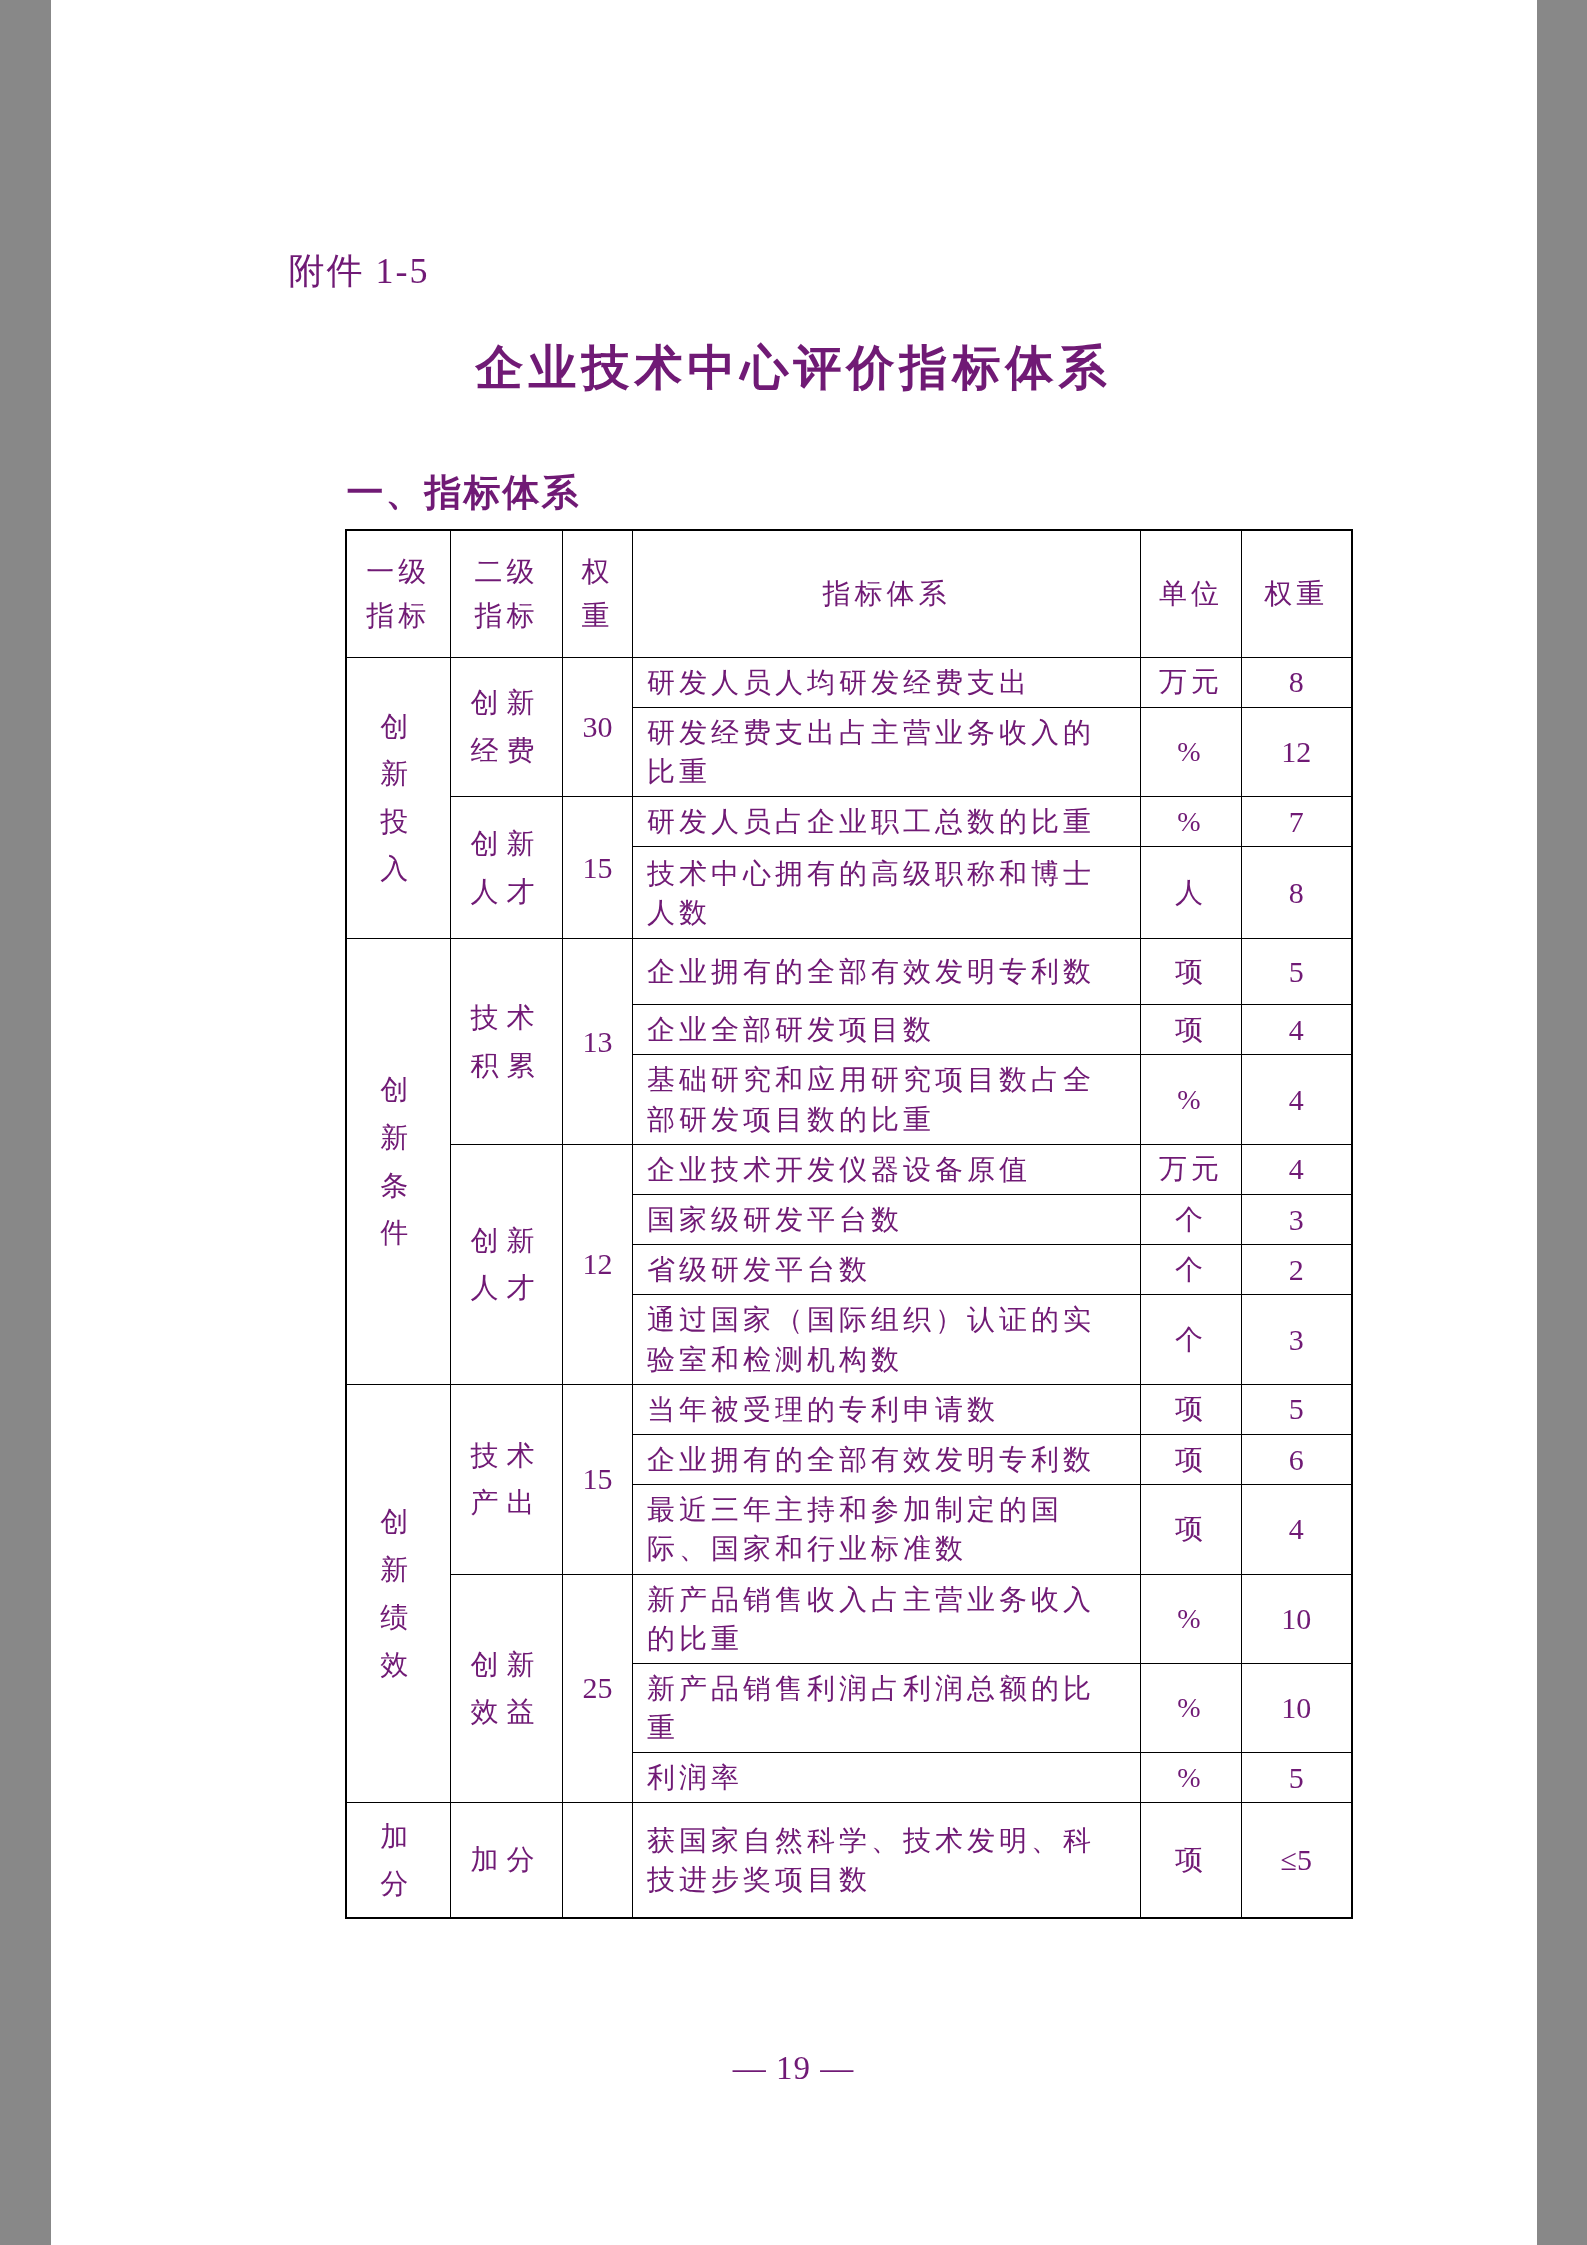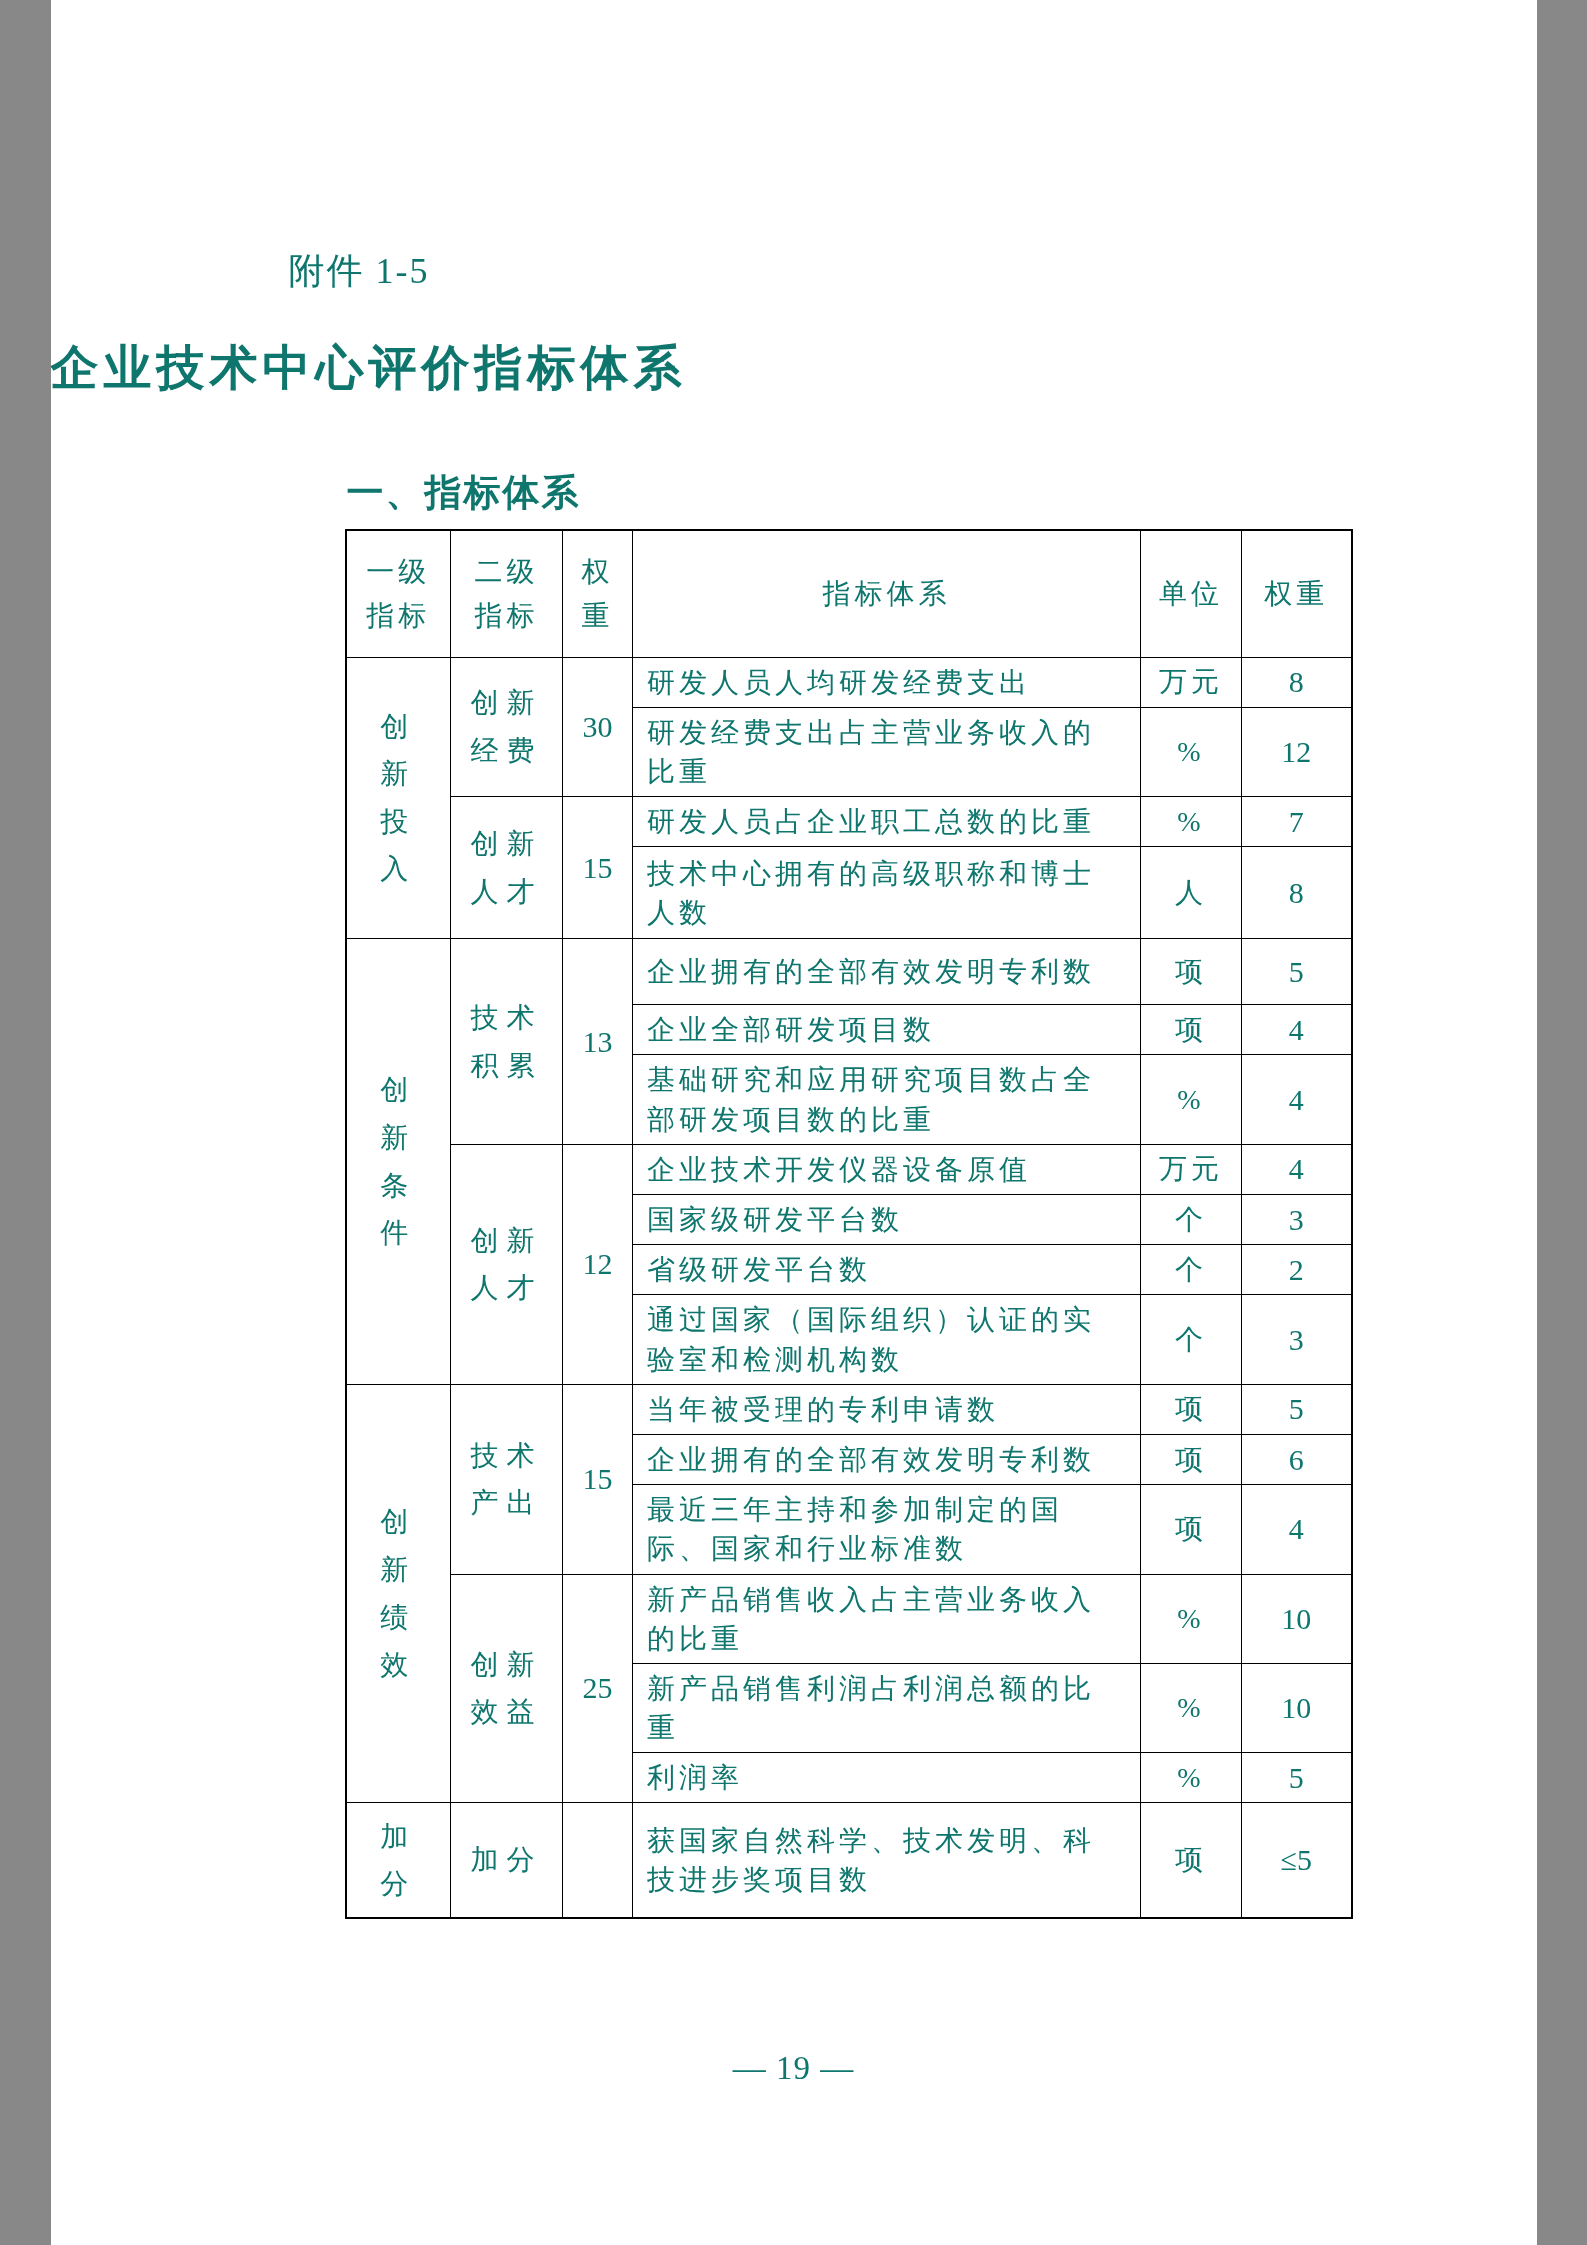--- a/index.html
+++ b/index.html
@@ -1,32 +1,33 @@
 <!DOCTYPE html>
 <html><head>
 <meta charset="utf-8">
 <style>
   html,body{margin:0;padding:0;background:#888;}
   .page{
     position:relative;
     width:1458px;height:2245px;
     margin:0 auto;
     background:#ffffff;
-    color:#0f766e;
+    color:#701a75;
     font-family:"Liberation Serif","DejaVu Serif",serif;
     overflow:hidden;
     padding-left:28px;
   }
   .attachment{
     position:absolute;left:238px;top:250px;
     font-size:36px;line-height:1.2;
     letter-spacing:2px;
   }
   .doc-title{
     position:absolute;left:0;top:336px;width:100%;
+    text-align:center;
     font-family:"Liberation Sans","DejaVu Sans",sans-serif;
     font-weight:bold;
     font-size:48px;letter-spacing:5px;
   }
   .section-heading{
     position:absolute;left:296px;top:468px;
     font-family:"Liberation Sans","DejaVu Sans",sans-serif;
     font-weight:bold;
     font-size:37px;letter-spacing:2px;
   }

